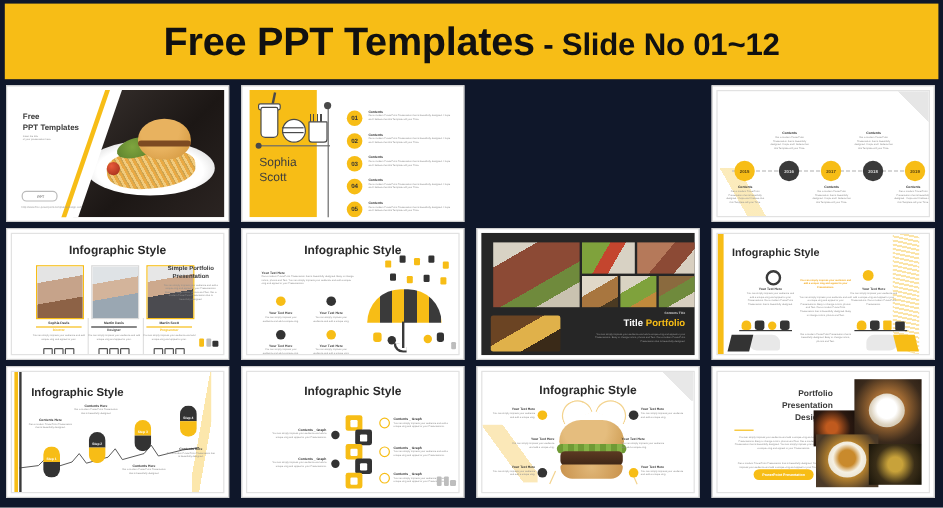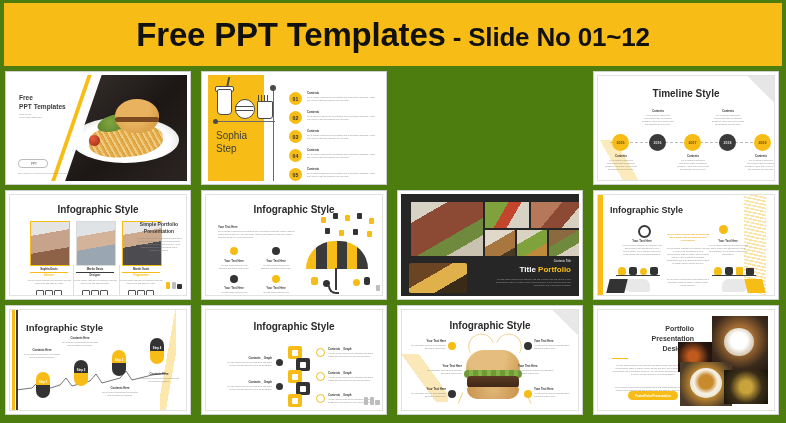--- a/index.html
+++ b/index.html
@@ -1,20 +1,20 @@
 <!DOCTYPE html>
 <html><head>
 <meta charset="utf-8">
 <style>
   html,body{margin:0;padding:0;}
   body{
     width:786px;height:423px;background:#ffffff;
     font-family:"Liberation Sans",sans-serif;overflow:hidden;
   }
-  .page{width:786px;height:423px;position:relative;background:#4d7c0f;}
+  .page{width:786px;height:423px;position:relative;background:#0f172a;}
 
   
   .banner{
     position:absolute;left:4px;top:3px;width:778px;height:63px;
     background:#f7bd16;display:flex;align-items:center;justify-content:center;
   }
   .banner-title{
     font-size:33px;font-weight:bold;color:#111;letter-spacing:-0.2px;
     white-space:nowrap;font-family:"Liberation Sans",sans-serif;
   }
@@ -249,21 +249,21 @@
         <div class="s2-burgl"></div>
         <div class="s2-burgl2"></div>
         <div class="s2-fryt"></div>
         <div class="s2-fry"></div>
         <div class="s2-pipe"></div>
         <div class="s2-pipe2"></div>
         <div class="s2-knob"></div>
         <div class="s2-knob2"></div>
         <div class="s2-title">
           <div>Sophia</div>
-          <div>Step</div>
+          <div>Scott</div>
         </div>
 
         <div class="s2-num" style="left:84px;top:17px;">01</div>
         <div class="caphd" style="left:102px;top:16px;">Contents</div>
         <div class="micro" style="left:102px;top:21px;width:72px;">Get a modern PowerPoint  Presentation that is beautifully designed. I hope and I believe that this Template will your Time.</div>
 
         <div class="s2-num" style="left:84px;top:36px;">02</div>
         <div class="caphd" style="left:102px;top:35px;">Contents</div>
         <div class="micro" style="left:102px;top:40px;width:72px;">Get a modern PowerPoint  Presentation that is beautifully designed. I hope and I believe that this Template will your Time.</div>
 
@@ -279,21 +279,20 @@
         <div class="caphd" style="left:102px;top:92px;">Contents</div>
         <div class="micro" style="left:102px;top:97px;width:72px;">Get a modern PowerPoint  Presentation that is beautifully designed. I hope and I believe that this Template will your Time.</div>
       </div>
     </div>
 
 
     <div class="slide" style="left:593px;top:3px;width:186px;height:114px;">
       <div class="inner greyfr">
         <div class="s4-corner"></div>
         <div class="s4-wm"></div>
-        <div class="tt ttl-center" style="top:12px;font-size:10px;">Timeline Style</div>
         <div class="s4-tl"></div>
 
         <div class="s4-c s4-cy" style="left:14px;top:58px;">2015</div>
         <div class="caphd" style="left:6px;top:78px;width:34px;text-align:center;">Contents</div>
         <div class="micro" style="left:6px;top:83px;width:34px;text-align:center;">Get a modern PowerPoint Presentation that is beautifully designed. I hope and I believe that this Template will your Time.</div>
 
         <div class="s4-c s4-cd" style="left:51px;top:58px;">2016</div>
         <div class="caphd" style="left:43px;top:33px;width:34px;text-align:center;">Contents</div>
         <div class="micro" style="left:43px;top:38px;width:34px;text-align:center;">Get a modern PowerPoint Presentation that is beautifully designed. I hope and I believe that this Template will your Time.</div>
 

